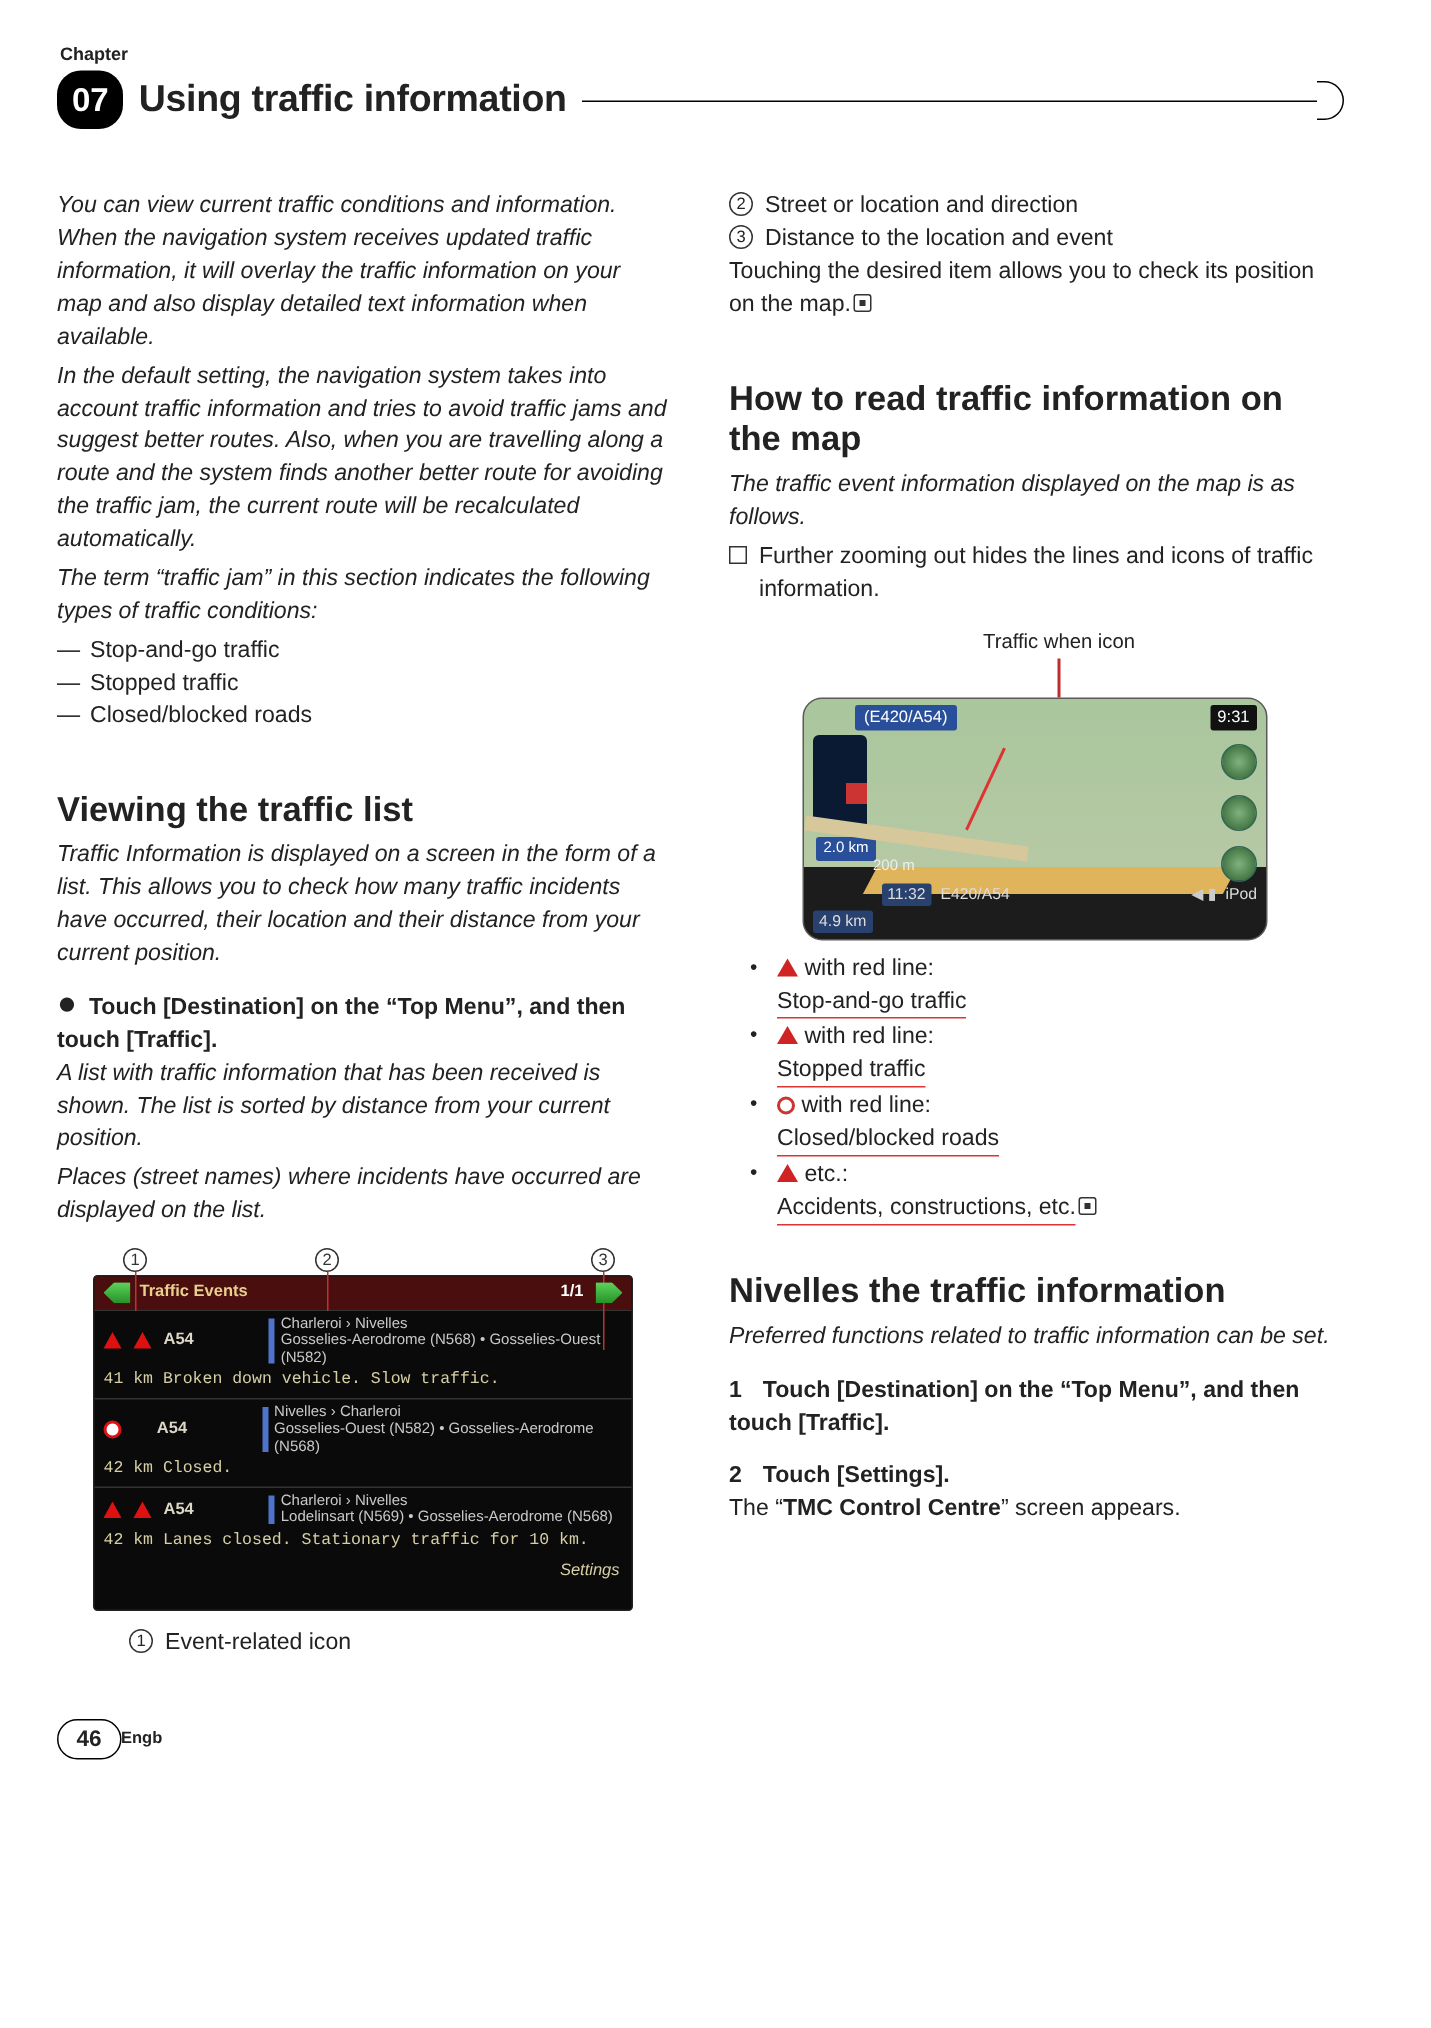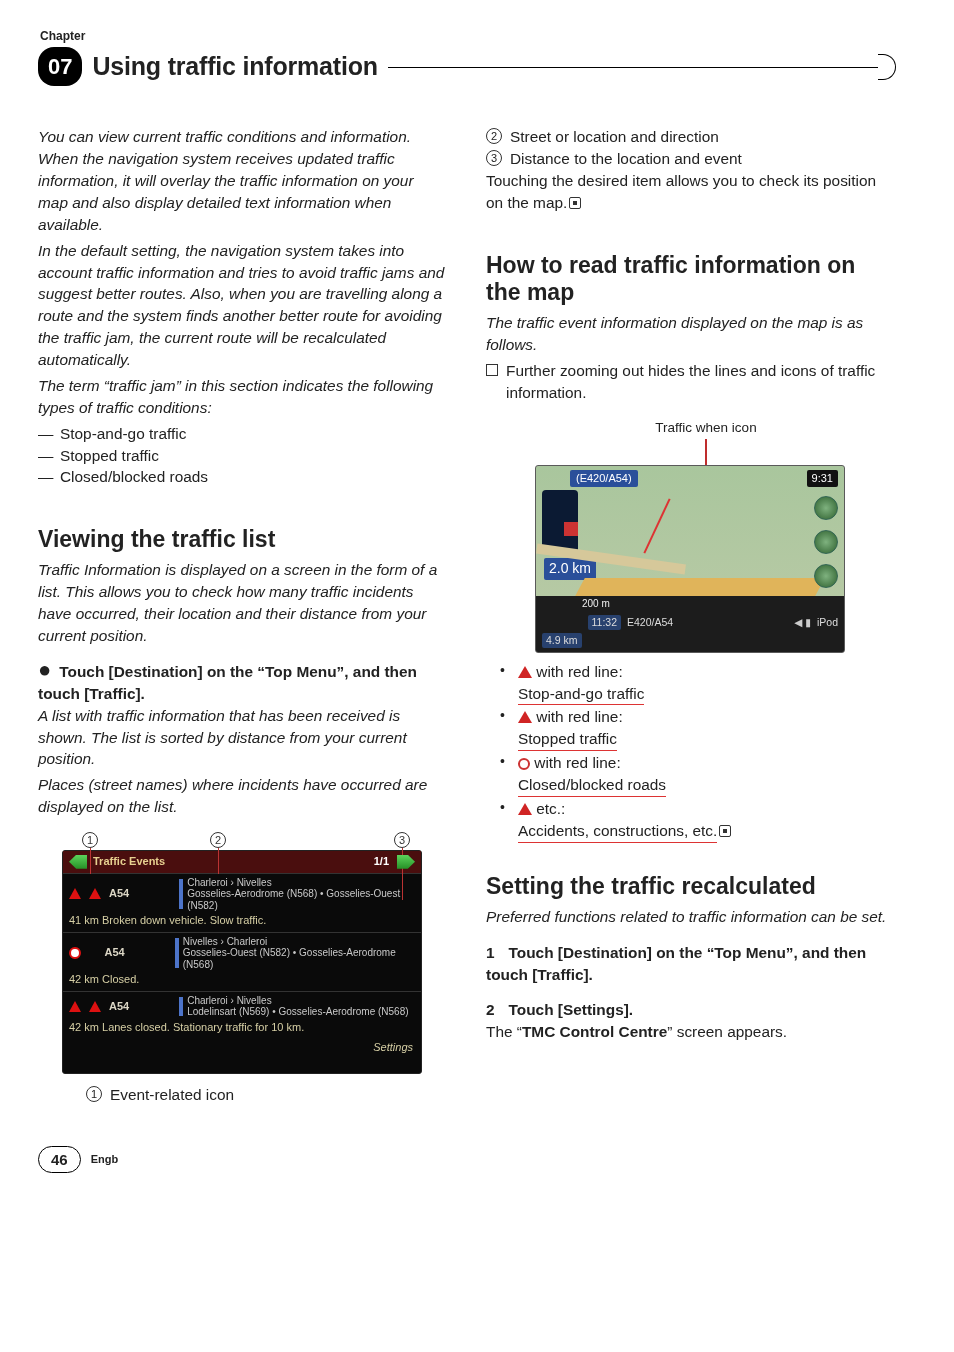--- a/index.html
+++ b/index.html
@@ -96,44 +96,44 @@
   .tl-head { display:flex; align-items:center; justify-content:center; background:#4a0e0e; padding:3px 6px; font-weight:700;}
   .tl-head .back { width:18px; height:14px; background:linear-gradient(#5bd35b,#269026); clip-path: polygon(40% 0,100% 0,100% 100%,40% 100%,0 50%);}
   .tl-head .fwd  { width:18px; height:14px; background:linear-gradient(#5bd35b,#269026); clip-path: polygon(0 0,60% 0,100% 50%,60% 100%,0 100%);}
   .tl-row { border-top:1px solid #333; padding:3px 6px; }
   .tl-row-top { display:flex; gap:8px; align-items:center;}
   .tri { width:0; height:0; border-left:6px solid transparent; border-right:6px solid transparent; border-bottom:11px solid #d11; display:inline-block;}
   .circ { width:12px; height:12px; border:2px solid #d11; border-radius:50%; background:#fff; display:inline-block;}
   .tl-road { color:#dcd7c6; font-weight:600;}
   .tl-sub { color:#c9c9c9; font-size:10px; line-height:1.15; margin-left:50px; position:relative;}
   .tl-bar { position:absolute; left:-8px; top:2px; bottom:2px; width:4px; background:#4d74c9;}
-  .tl-foot { color:#d6cfa5; margin-top:2px;}
+  .tl-foot { color:#d6cfa5; margin-top:2px;font-family:Liberation Mono, monospace;}
   .tl-settings { text-align:right; padding:2px 8px 17px; color:#d6cfa5;font-style:italic;}
   .map-fig { width:310px; margin: 0 auto; }
   .map-label { text-align:center; font-size:13.5px; margin: 0 0 2px 32px;}
   .map-stick { width:1.5px; height:26px; background:#bf2d2d; margin:0 auto 0 170px;}
-  .map-screen { position:relative; width:310px; height:188px; border:1px solid #5a5a5a; border-radius:3px; background:linear-gradient(180deg,#a9c69d 0,#b6c9a4 70%,#1c1c1c 70%,#1c1c1c 100%);}
+  .map-screen { position:relative; width:310px; height:162px; border:1px solid #5a5a5a; border-radius:13px; background:linear-gradient(180deg,#a9c69d 0,#b6c9a4 70%,#1c1c1c 70%,#1c1c1c 100%);}
   .map-road { position:absolute; background:#e0b45a; }
   .map-off { position:absolute; left:28px; top:56px; width:14px; height:14px; background:#c33; }
   .map-redline { position:absolute; left:120px; top:30px; width:2px; height:60px; background:#d33; transform:rotate(25deg);}
   .map-sign { position:absolute; left:34px; top:4px; background:#2a4f9a; color:#fff; font-size:11px; padding:1px 6px; border-radius:2px;}
   .map-time { position:absolute; right:6px; top:4px; background:#111; color:#fff; font-size:11px; padding:1px 5px; border-radius:2px;}
   .map-bottom { position:absolute; left:6px; right:6px; bottom:4px; display:flex; align-items:center; gap:6px; color:#ddd; font-size:10.5px;}
   .map-arrow { position:absolute; left:6px; top:24px; width:36px; height:64px; background:#0b1a33; border-radius:4px;}
   .map-btn { position:absolute; right:6px; width:24px; height:24px; border-radius:50%; border:1px solid #365; background:radial-gradient(circle,#7fb27f,#2d5f2d);}
   .icon-tri { display:inline-block; width:0; height:0; border-left:7px solid transparent; border-right:7px solid transparent; border-bottom:12px solid #d02424; vertical-align:-1px;}
   .icon-circ { display:inline-block; width:12px; height:12px; border:2px solid #c33; border-radius:50%; vertical-align:-2px;}
   .end-square { display:inline-block; width:12px; height:12px; border:1.2px solid #333; border-radius:2px; position:relative; vertical-align:-1px; margin-left:2px;}
   .end-square::after { content:""; position:absolute; left:3px; top:3px; width:4px; height:4px; background:#333;}
   .circ-num { display:inline-block; width:16px; height:16px; border:1px solid #333; border-radius:50%; text-align:center; line-height:14px; font-size:11px; }
   .legend-row { display:flex; gap:8px; align-items:flex-start; }
   .legend-row .circ-num { flex:none; margin-top:2px;}
   .red-under { border-bottom: 1px solid #d33; display:inline-block; }
   .pg-footer {
-    display:flex; align-items:center; gap:10px; margin-top:40px;
+    display:flex; align-items:center; margin-top:40px;
   }
   .page-num {
     font-weight:800; font-size:15px; border:1.4px solid #000; border-radius:14px; padding:2px 12px;
   }
   .pg-lang { font-size:11px; font-weight:700;}
 </style>
 </head>
 <body>
 
 <div class="chapter-label">Chapter</div>
@@ -267,21 +267,21 @@
     </div>
 
     <div class="fig">
       <div class="map-fig">
         <div class="map-label">Traffic when icon</div>
         <div class="map-stick"></div>
         <div class="map-screen">
           <div class="map-sign">(E420/A54)</div>
           <div class="map-time">9:31</div>
           <div class="map-arrow"></div>
-          <div style="position:absolute; left:8px; top:92px; background:#2a4f9a; color:#fff; font-size:14px; padding:1px 5px; border-radius:2px;">2.0 km</div>
+          <div style="position:absolute; left:8px; top:92px; background:#2a4f9a; color:#fff; font-size:10px; padding:1px 5px; border-radius:2px;">2.0 km</div>
           <div class="map-road" style="left:44px; top:112px; width:240px; height:18px; transform:skewX(-28deg);"></div>
           <div class="map-road" style="left:0; top:88px; width:150px; height:10px; transform:rotate(8deg); background:#d6c89a;"></div>
           <div class="map-redline"></div>
           <span class="map-off"></span>
           <div class="map-btn" style="top:30px"></div>
           <div class="map-btn" style="top:64px"></div>
           <div class="map-btn" style="top:98px"></div>
           <div style="position:absolute; left:46px; bottom:40px; color:#eee; font-size:10px;">200 m</div>
           <div class="map-bottom">
             <span style="background:#28416e; padding:0 4px; border-radius:2px;margin-top:36px;">4.9 km</span>
@@ -310,21 +310,21 @@
         <span>with red line:</span><br>
         <span class="red-under">Closed/blocked roads</span>
       </li>
       <li>
         <span class="icon-tri"></span>
         <span>etc.:</span><br>
         <span class="red-under">Accidents, constructions, etc.</span><span class="end-square"></span>
       </li>
     </ul>
 
-    <h2 class="sec" style="margin-top:30px">Setting the traffic recalculated</h2>
+    <h2 class="sec" style="margin-top:30px">Nivelles the traffic information</h2>
     <p class="para-block">Preferred functions related to traffic information can be set.</p>
 
     <p style="margin-top:14px">
       <span class="step-lead">
         <span style="margin-right:14px">1</span><span>Touch [Destination] on the “Top Menu”, and then touch [Traffic].</span>
       </span>
     </p>
     <p style="margin-top:14px">
       <span class="step-lead">
         <span style="margin-right:14px">2</span><span>Touch [Settings].</span>

